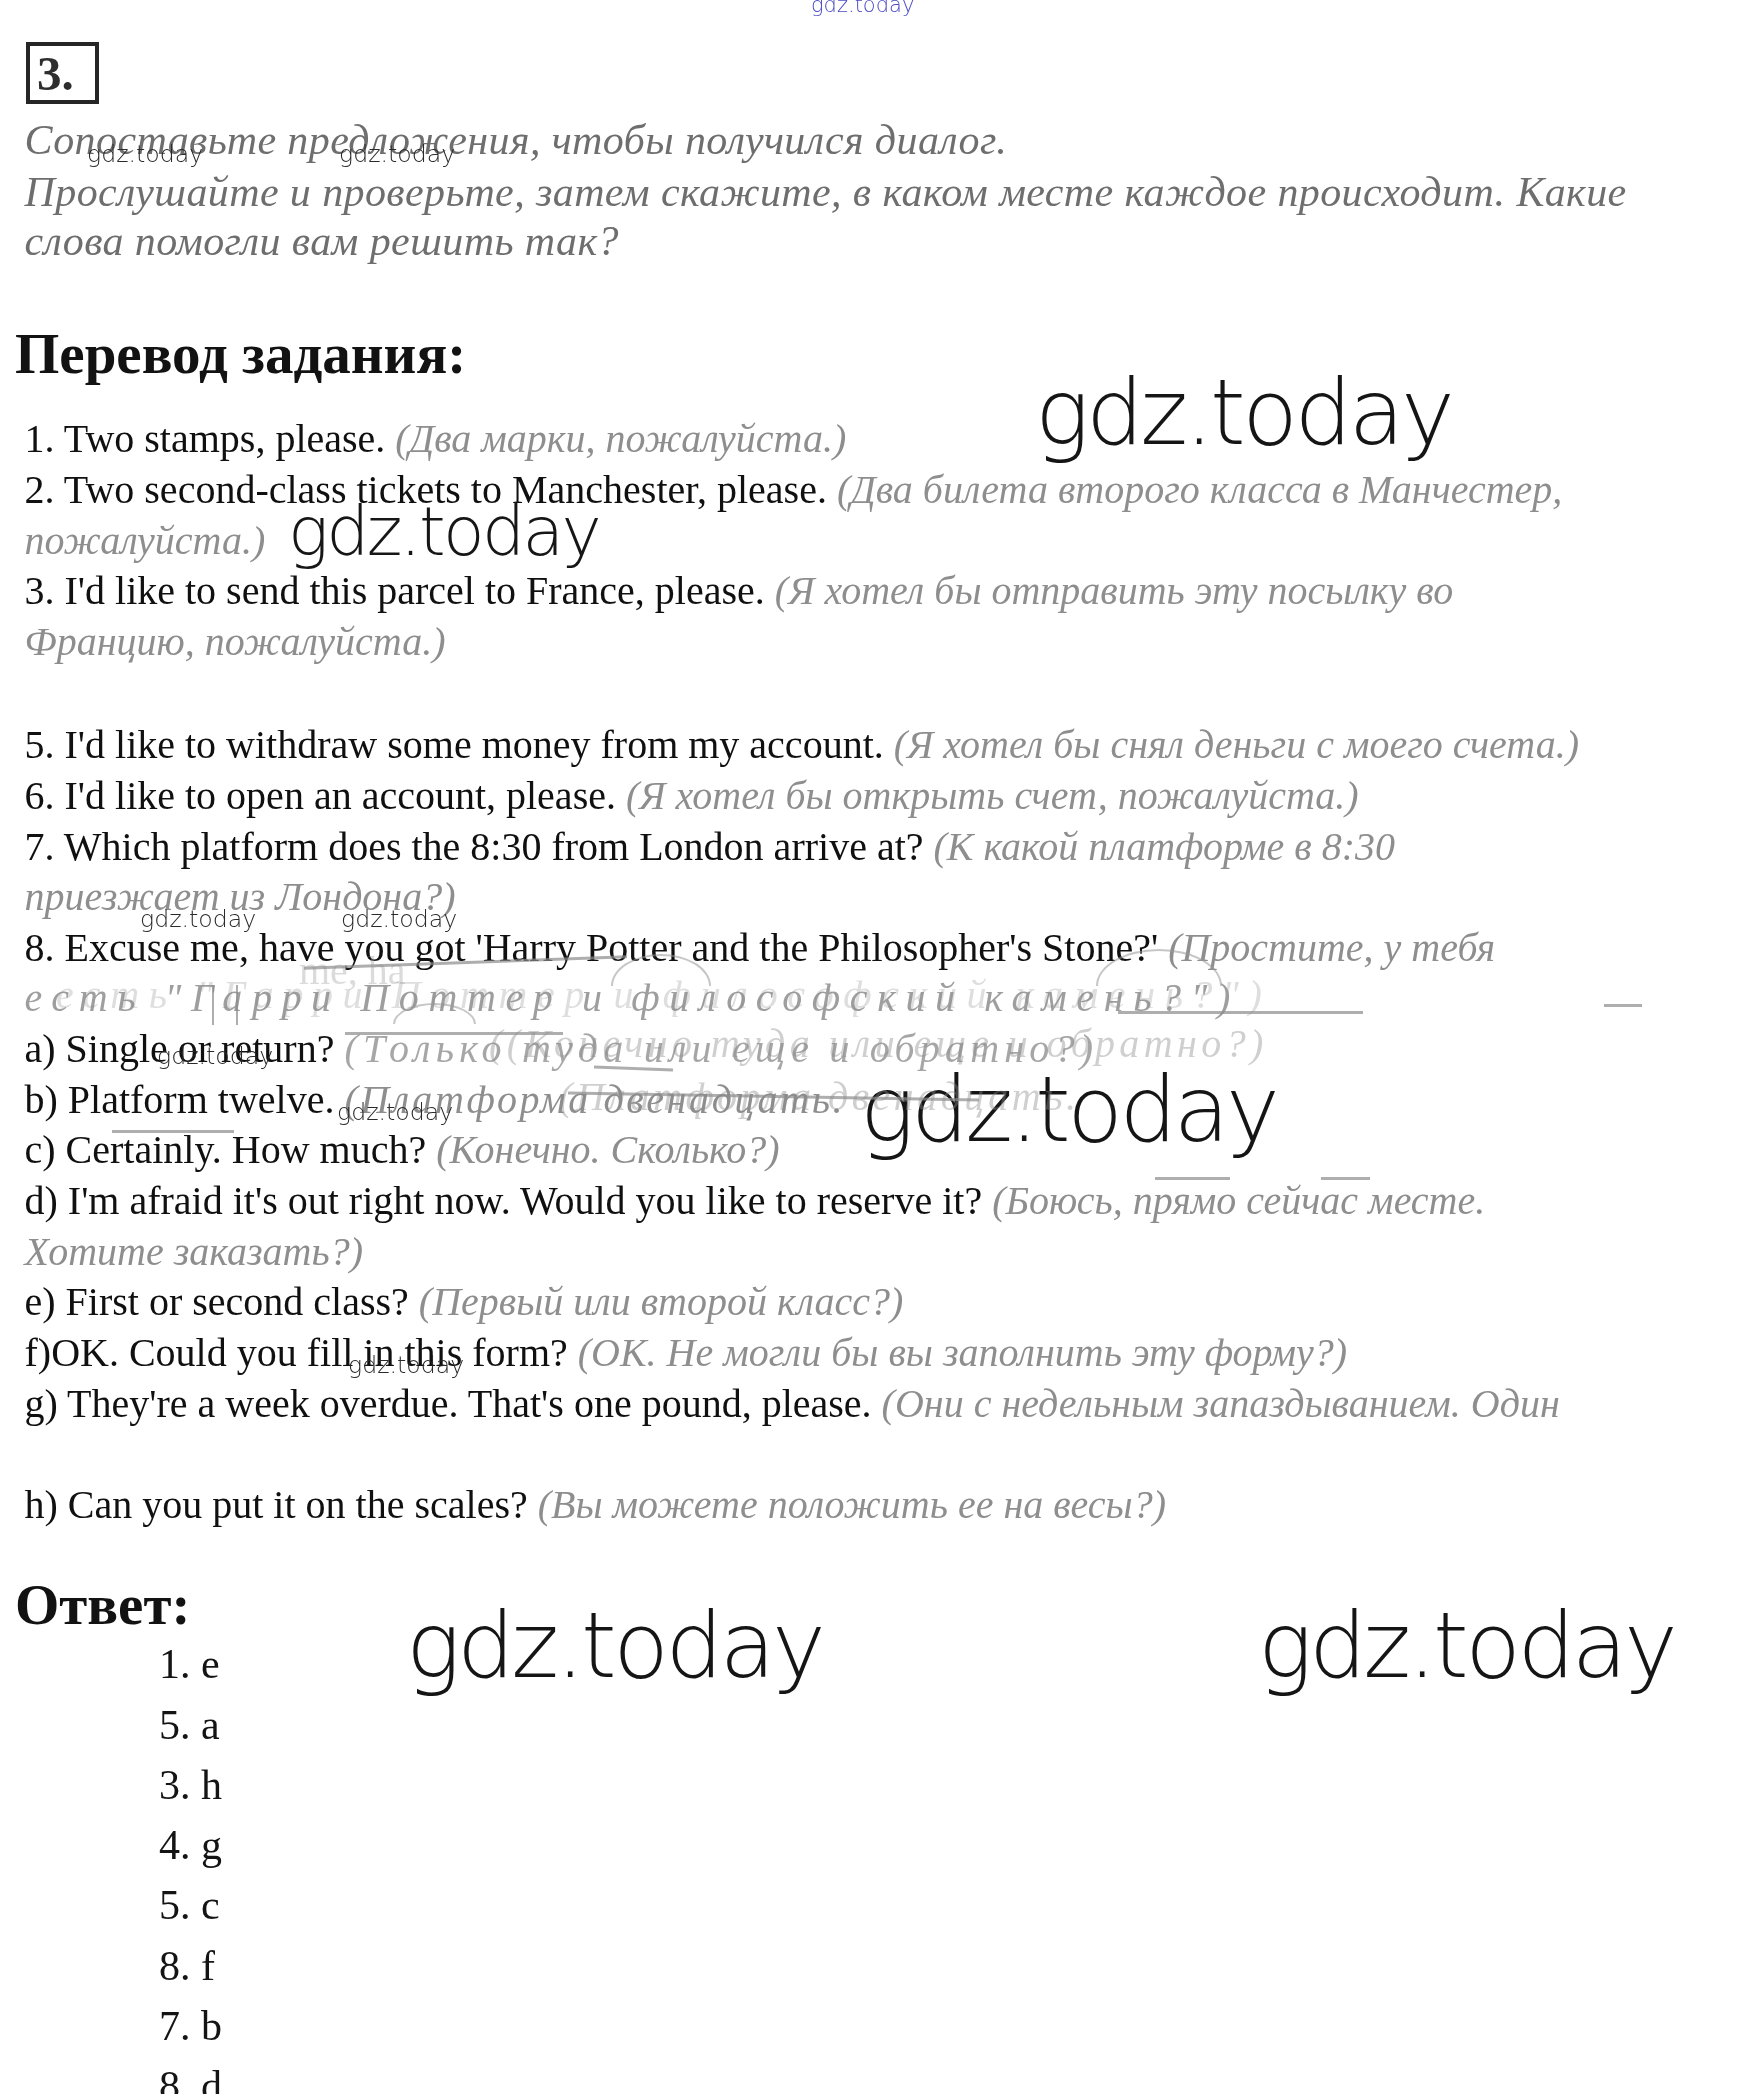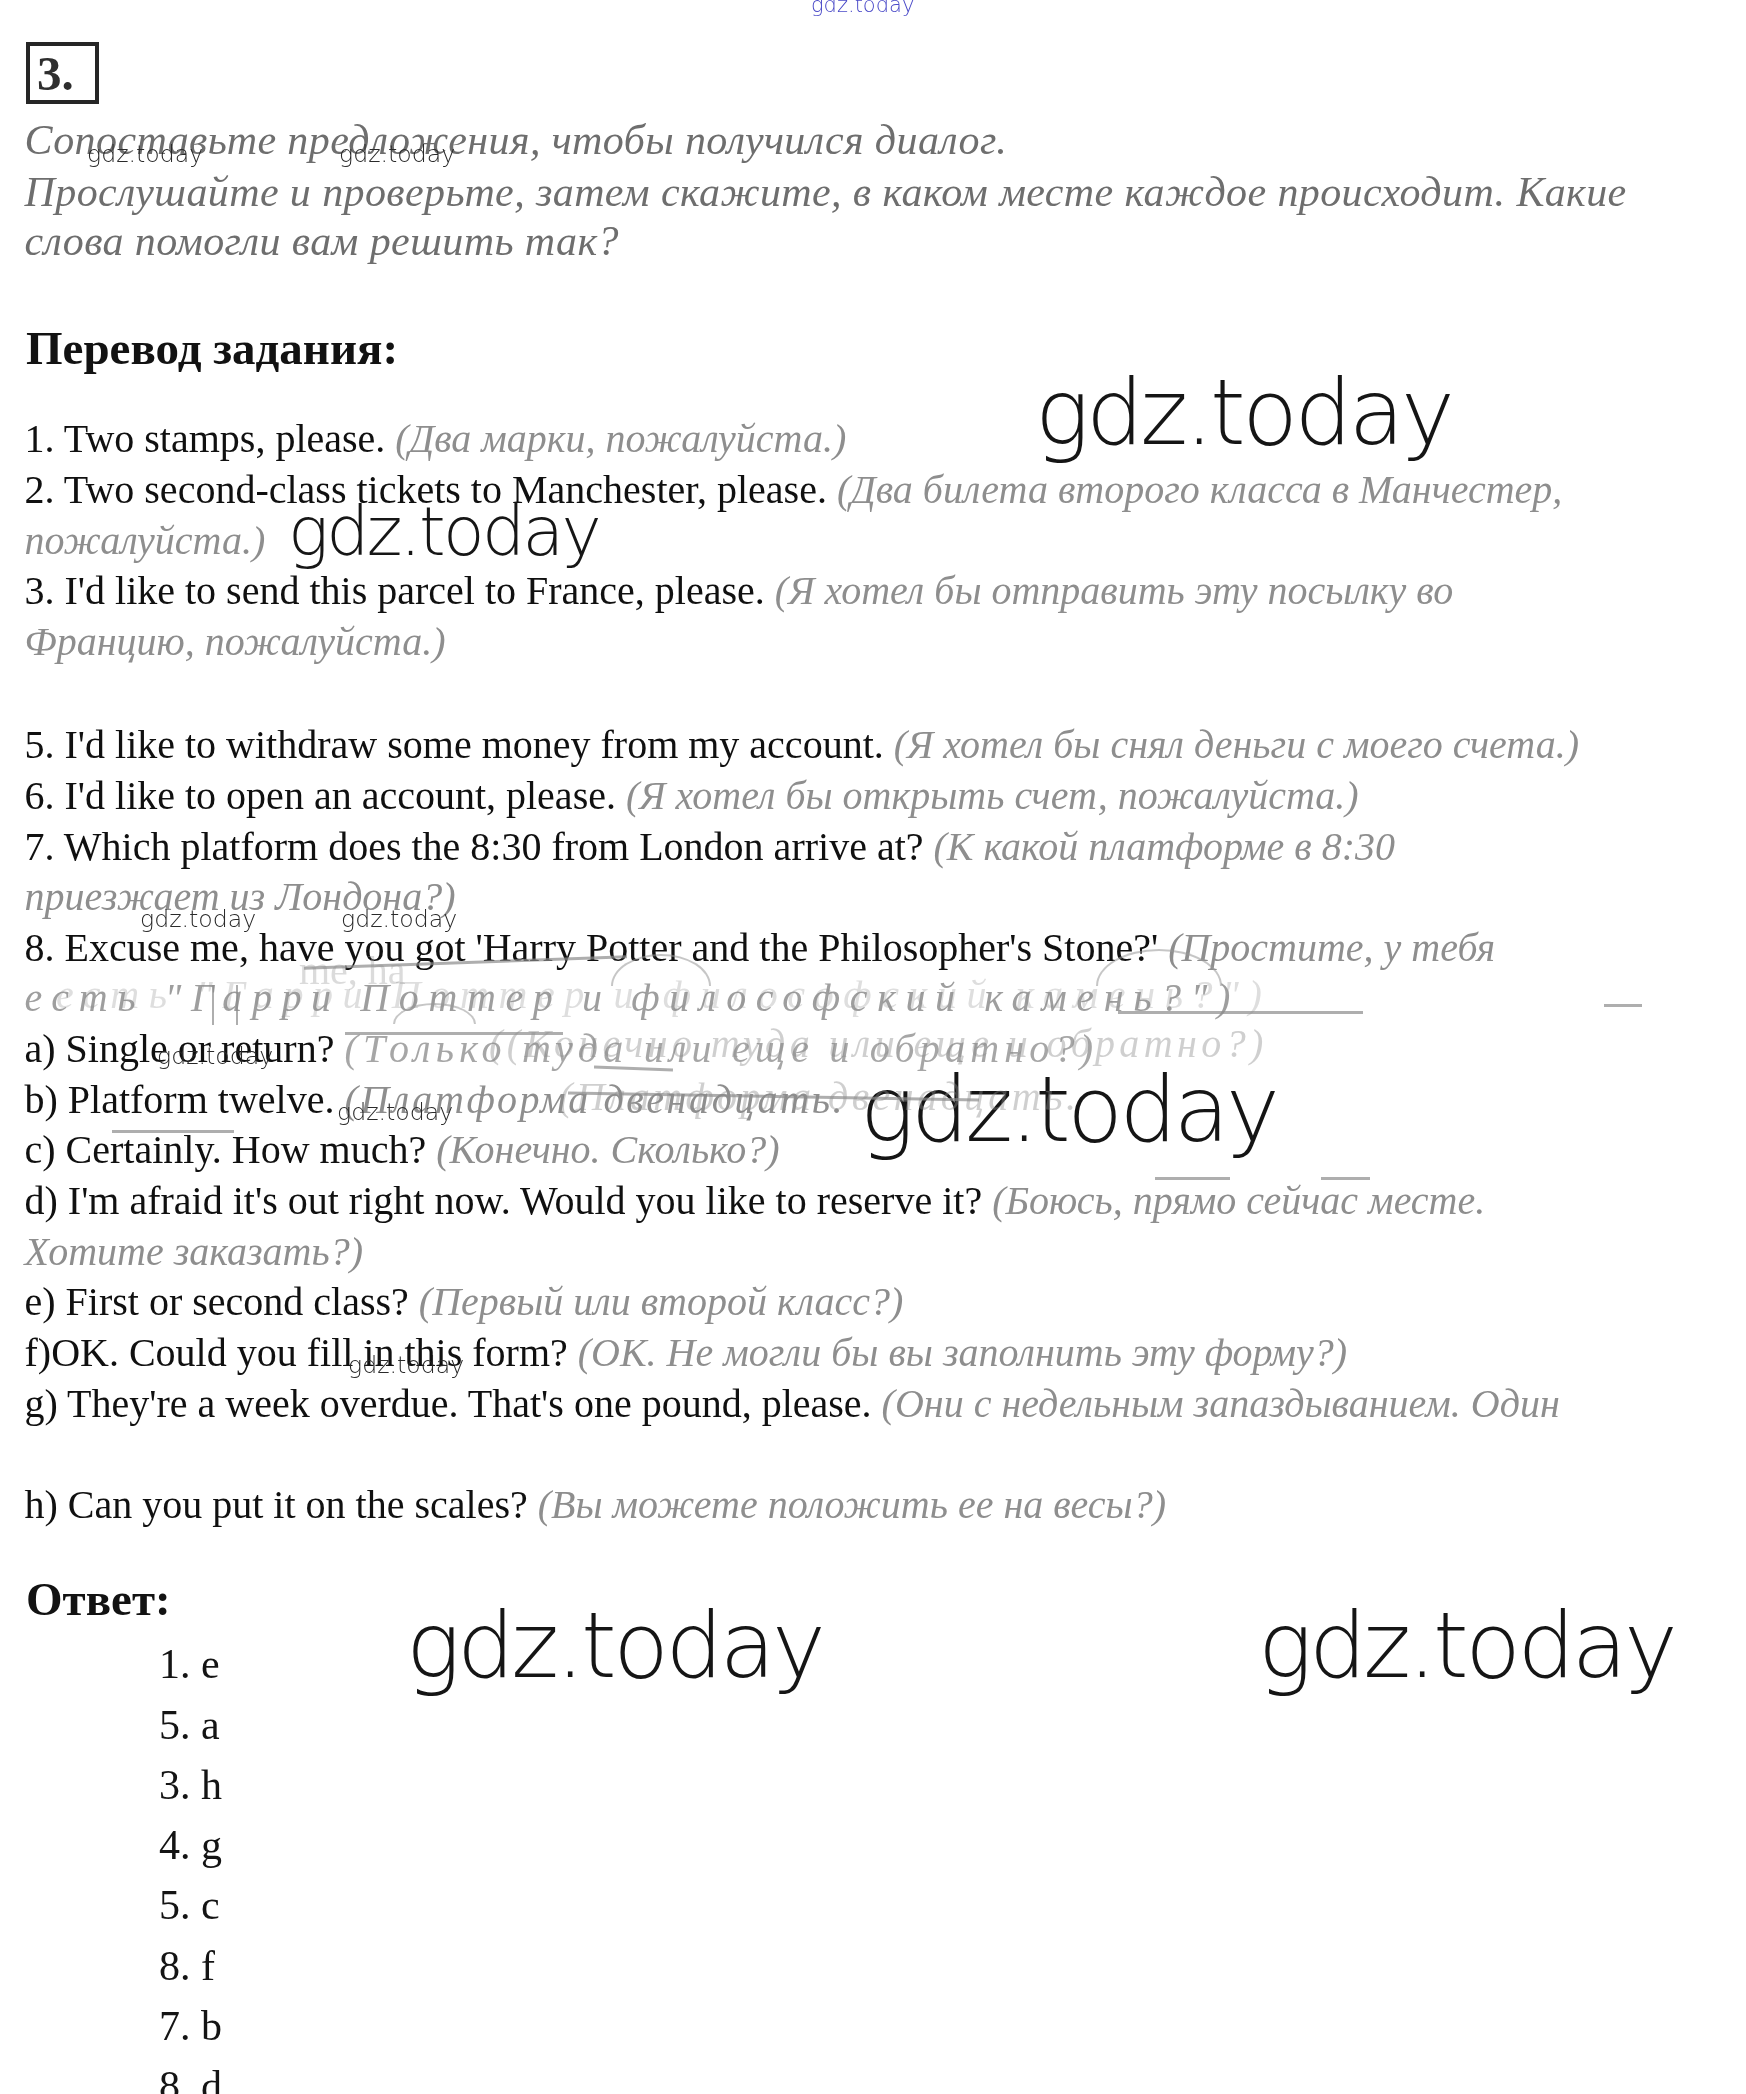--- a/index.html
+++ b/index.html
@@ -7,21 +7,21 @@
         font-family:"Liberation Serif", serif;}
   
   .task-box{position:absolute;left:26px;top:42px;width:58px;height:54px;
             border:4.4px solid #262626;display:flex;align-items:center;justify-content:flex-start;
             padding-left:7px;}
   .task-box span{font-size:49px;font-weight:bold;color:#2e2e2e;line-height:1;}
   
   .instr{position:absolute;left:24.5px;white-space:nowrap;font-style:italic;color:#6e6e6e;
          font-size:42px;line-height:1.1;letter-spacing:0.4px;}
   
-  .heading{position:absolute;left:26px;font-size:47px;font-weight:bold;color:#121212;
+  .heading{position:absolute;left:15px;font-size:57px;font-weight:bold;color:#121212;
            white-space:nowrap;}
   
   .line{position:absolute;left:24.5px;white-space:nowrap;font-size:40px;line-height:1.1;}
   .line .en{color:#101010;}
   .line .ru{font-style:italic;color:#8e8e8e;}
   .ru.sp3{letter-spacing:2.6px;}
   .ru.sp6{letter-spacing:5.2px;opacity:.78;}
   .ru.sp11{letter-spacing:9.6px;opacity:.85;}
   
   .answer{position:absolute;left:159px;font-size:42px;color:#141414;white-space:nowrap;}

